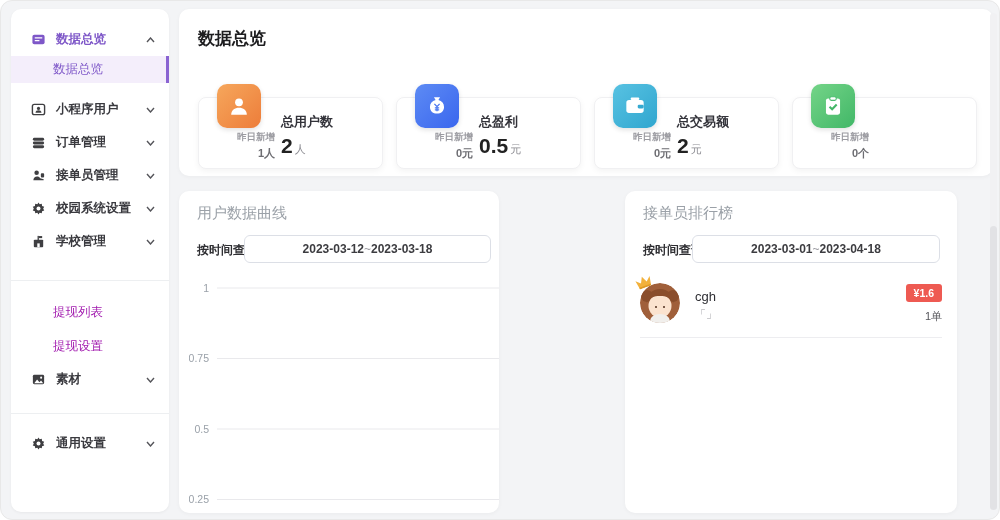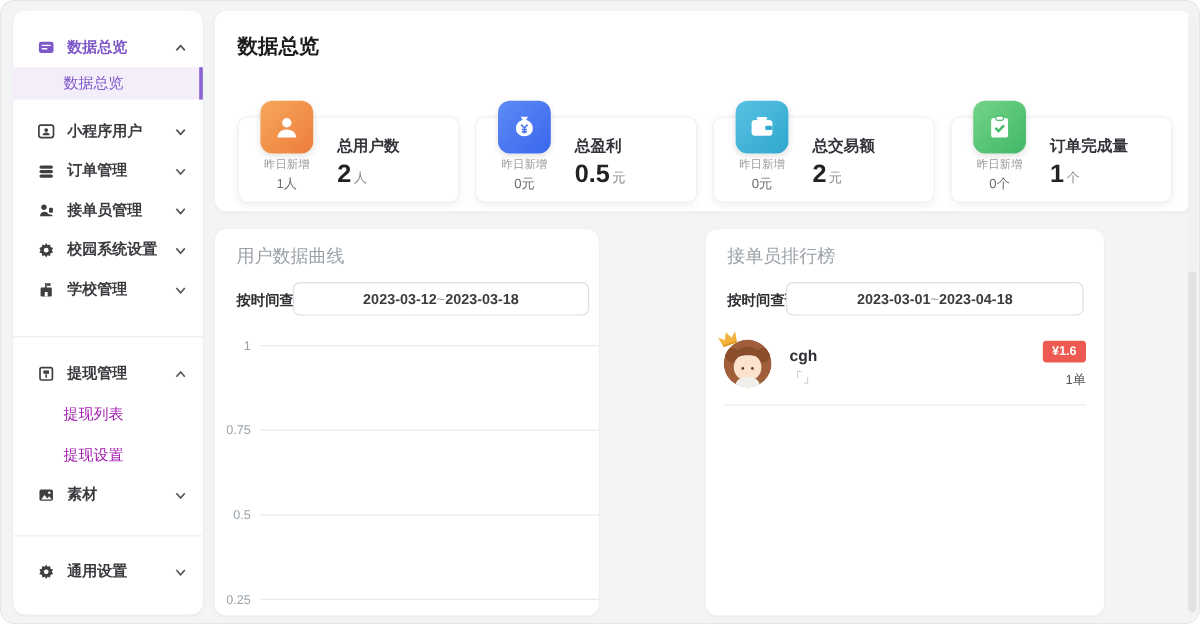--- a/index.html
+++ b/index.html
@@ -23,47 +23,47 @@
   .sb-divider.second{margin:17px 0 13px;}
   
   .main-top{position:absolute;left:178px;top:8px;width:814px;height:167px;background:#fff;
             border-radius:10px;box-shadow:0 1px 4px rgba(0,0,0,.04);}
   .page-title{position:absolute;left:19px;top:18px;font-size:17px;font-weight:700;color:#1d1d1f;}
   .cards{position:absolute;left:19px;right:16px;top:88px;display:flex;gap:13px;}
   .stat-card{position:relative;flex:1;height:70px;background:#fff;border:1px solid #f0f0f2;
              border-radius:8px;box-shadow:0 2px 6px rgba(0,0,0,.05);}
   .stat-icon{position:absolute;left:18px;top:-14px;width:44px;height:44px;border-radius:10px;
              display:flex;align-items:center;justify-content:center;box-shadow:0 2px 5px rgba(0,0,0,.12);}
-  .yesterday{position:absolute;left:4px;top:33px;width:72px;text-align:center;}
+  .yesterday{position:absolute;left:4px;top:33px;width:72px;text-align:right;font-weight:bold;}
   .yesterday .yl{font-size:9.5px;color:#9a9aa0;}
   .yesterday .yv{font-size:11px;color:#6d6d72;margin-top:2px;}
   .stat-main{margin-left:82px;padding-top:15px;}
   .stat-label{font-size:13px;color:#33333a;font-weight:600;}
   .stat-value{font-size:21px;font-weight:700;color:#222;margin-top:3px;}
   .stat-unit{font-size:11px;color:#8c8c92;font-weight:400;margin-left:2px;}
   
   .panel{position:absolute;top:190px;height:322px;background:#fff;border-radius:10px;overflow:hidden;
          box-shadow:0 1px 4px rgba(0,0,0,.04);}
   .panel.left{left:178px;width:320px;}
-  .panel.right{left:587px;width:332px;}
+  .panel.right{left:624px;width:332px;}
   .panel-title{position:absolute;left:18px;top:13px;font-size:15px;color:#9ba1a8;}
   .query-label{position:absolute;left:18px;top:51px;font-size:12px;font-weight:700;color:#2f2f33;}
   .date-box{position:absolute;top:44px;height:28px;border:1px solid #dcdfe6;border-radius:6px;
             display:flex;align-items:center;justify-content:center;font-size:12px;
             font-weight:600;color:#3c3c40;box-sizing:border-box;background:#fff;cursor:pointer;}
   .panel.left .date-box{left:65px;width:247px;}
   .panel.right .date-box{left:67px;width:248px;}
   .tilde{color:#9a9aa0;font-weight:400;}
   .chart-svg{position:absolute;left:10px;top:85px;}
   
   .rank-row{position:absolute;left:15px;right:15px;top:92px;display:flex;}
   .avatar-wrap{position:relative;width:40px;height:40px;flex:0 0 40px;}
   .crown{position:absolute;left:-5px;top:-8px;transform:rotate(-20deg);}
   .rank-info{margin-left:15px;padding-top:6px;}
-  .rank-name{font-size:13px;font-weight:700;color:#2e2e33;}
+  .rank-name{font-size:13px;font-weight:400;color:#2e2e33;}
   .rank-sub{font-size:11px;color:#9a9aa0;margin-top:3px;}
   .rank-right{margin-left:auto;text-align:right;}
   .rank-badge{display:inline-block;background:#ee5a52;color:#fff;font-size:10.5px;font-weight:700;
               padding:3px 8px;border-radius:3px;}
   .rank-orders{font-size:11px;color:#55555a;margin-top:7px;}
   .rank-divider{position:absolute;left:15px;right:15px;top:146px;height:1px;background:#ededf0;}
   
   .sb-track{position:absolute;left:989px;top:12px;width:7px;height:497px;background:#f1f1f3;border-radius:4px;}
   .sb-thumb{position:absolute;left:989px;top:225px;width:7px;height:284px;background:#e2e2e5;border-radius:4px;}
 </style>
@@ -157,33 +157,20 @@
           </svg>
       </span>
       <span class="lbl">学校管理</span>
       <svg class="chev" viewBox="0 0 9 6">
           <polyline points="1,1 4.5,5 8,1" fill="none" stroke="#55555a" stroke-width="1.4"></polyline>
         </svg>
     </div>
 
     <div class="sb-divider"></div>
 
-    <div class="menu-item">
-      <span class="mi-icon">
-        <svg width="15" height="15" viewBox="0 0 16 16">
-            <rect x="2.5" y="2.5" width="11" height="11" rx="1.5" fill="none" stroke="#3f3f42" stroke-width="1.5"></rect>
-            <rect x="5.5" y="5" width="5" height="3" fill="#3f3f42"></rect>
-            <line x1="8" y1="8.5" x2="8" y2="11.5" stroke="#3f3f42" stroke-width="1.4"></line>
-          </svg>
-      </span>
-      <span class="lbl">提现管理</span>
-      <svg class="chev up" viewBox="0 0 9 6">
-          <polyline points="1,1 4.5,5 8,1" fill="none" stroke="#55555a" stroke-width="1.4"></polyline>
-        </svg>
-    </div>
 
     <div class="submenu-item tall">
       <span>提现列表</span>
     </div>
     <div class="submenu-item tall">
       <span>提现设置</span>
     </div>
 
     <div class="menu-item">
       <span class="mi-icon">
@@ -276,24 +263,20 @@
         <div class="stat-icon" style="background: linear-gradient(135deg, rgb(116, 212, 136), rgb(65, 183, 103));">
           <svg width="26" height="26" viewBox="0 0 24 24">
               <rect x="5.5" y="5" width="13" height="15" rx="2" fill="#fff"></rect>
               <rect x="9" y="3.4" width="6" height="3.4" rx="1.4" fill="#fff" stroke="#4cbd6f" stroke-width="1"></rect>
               <polyline points="8.8,12.6 11.2,15 15.4,10.6" stroke="#44b768" stroke-width="1.9" fill="none"></polyline>
             </svg>
         </div>
         <div class="yesterday">
           <div class="yl">昨日新增</div>
           <div class="yv">0个</div>
-        </div>
-        <div class="stat-main">
-          <div class="stat-label">订单完成量</div>
-          <div class="stat-value"><span>1</span><span class="stat-unit">个</span></div>
         </div>
       </div>
 
     </div>
   </section>
 
   <section class="panel left">
     <div class="panel-title">用户数据曲线</div>
     <div class="query-label">按时间查询:</div>
     <div class="date-box">

